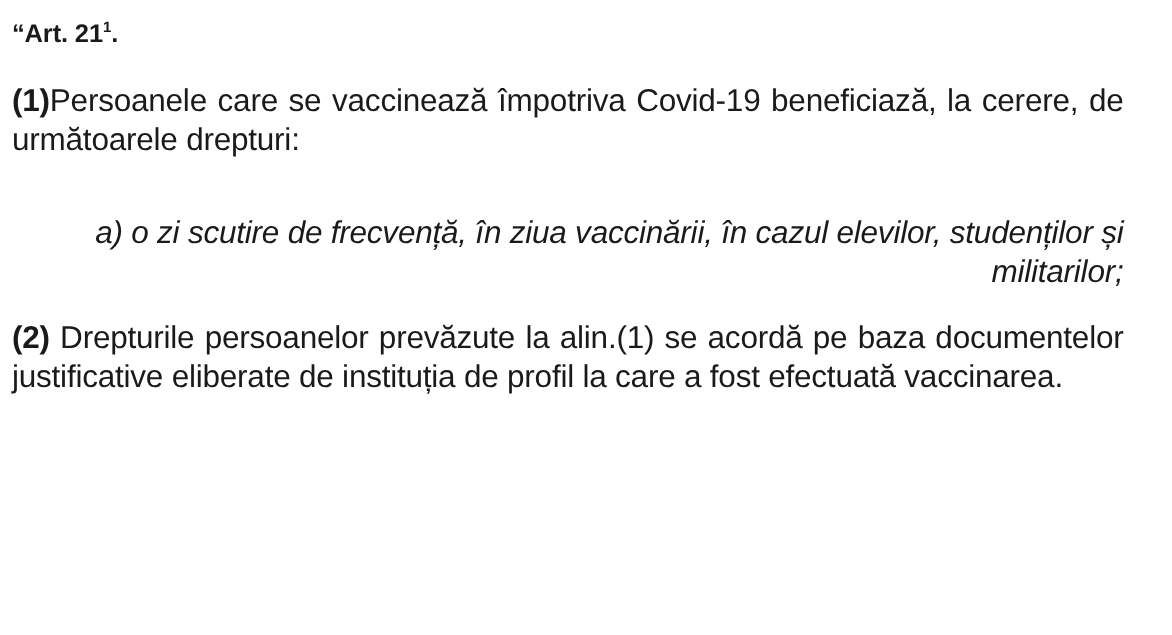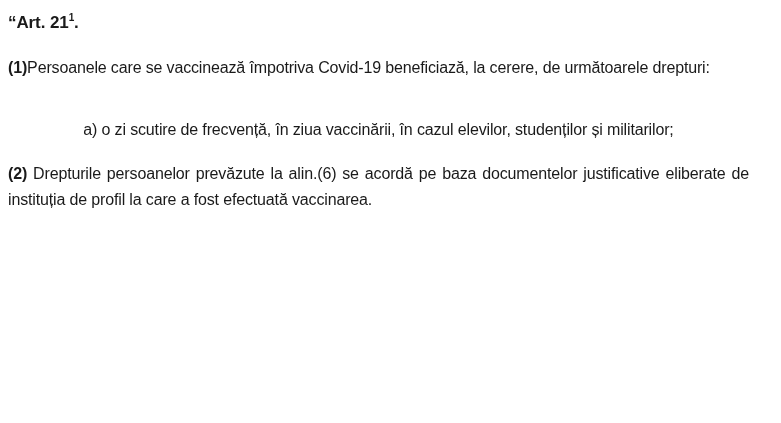--- a/index.html
+++ b/index.html
@@ -39,31 +39,32 @@
     letter-spacing: -0.1px;
     white-space: pre;
   }
   .heading sup {
     font-size: 10px;
     vertical-align: super;
     line-height: 0;
     font-weight: bold;
   }
   p.para {
-    font-size: 16px;
+    font-size: 21px;
     line-height: 26px;
     margin: 0;
     text-align: justify;
     text-justify: inter-word;
     letter-spacing: -0.15px;
     word-spacing: 0px;
     white-space: pre-wrap;
   }
   p.para.nojustify {
-    text-align: center;
+    text-align: right;
+    font-style: italic;
   }
   .marker-bold {
     font-weight: bold;
   }
   .marker-plain {
     font-weight: normal;
   }
   
   .gap-heading { height: 19px; }
   .gap-1 { height: 18px; }
@@ -85,19 +86,19 @@
 
     <div class="gap-1"></div>
 
 
     <div class="gap-2"></div>
 
     <p class="para nojustify"><span class="marker-plain">a)</span><span> </span><span>o zi scutire de frecvență, în ziua vaccinării, în cazul elevilor, studenților și militarilor;</span></p>
 
     <div class="gap-3"></div>
 
-    <p class="para"><span class="marker-bold">(2)</span><span> </span><span>Drepturile persoanelor prevăzute la alin.(6) se acordă pe baza documentelor justificative eliberate de instituția de profil la care a fost efectuată vaccinarea.</span></p>
+    <p class="para"><span class="marker-bold">(2)</span><span> </span><span>Drepturile persoanelor prevăzute la alin.(1) se acordă pe baza documentelor justificative eliberate de instituția de profil la care a fost efectuată vaccinarea.</span></p>
 
     <div class="gap-4"></div>
 
 
   </div>
 </div>
 
 </body></html>

